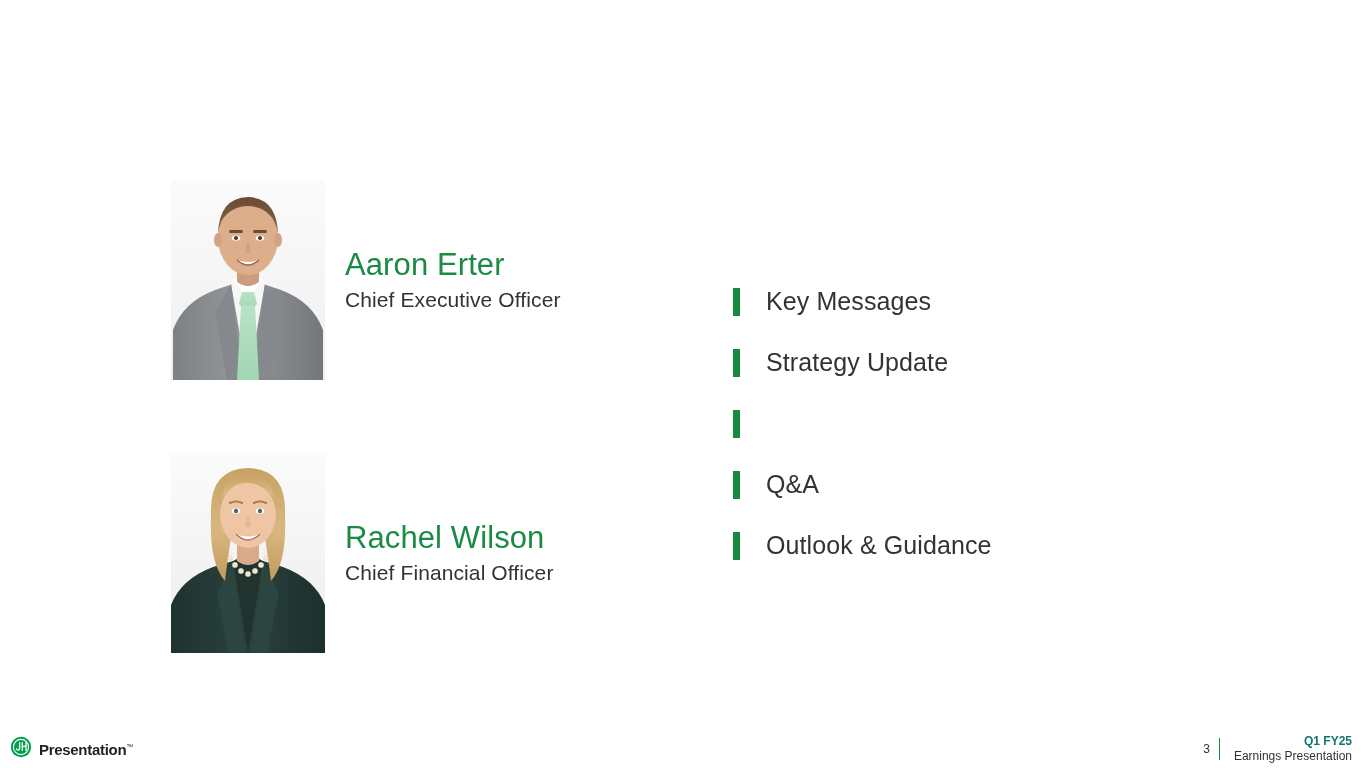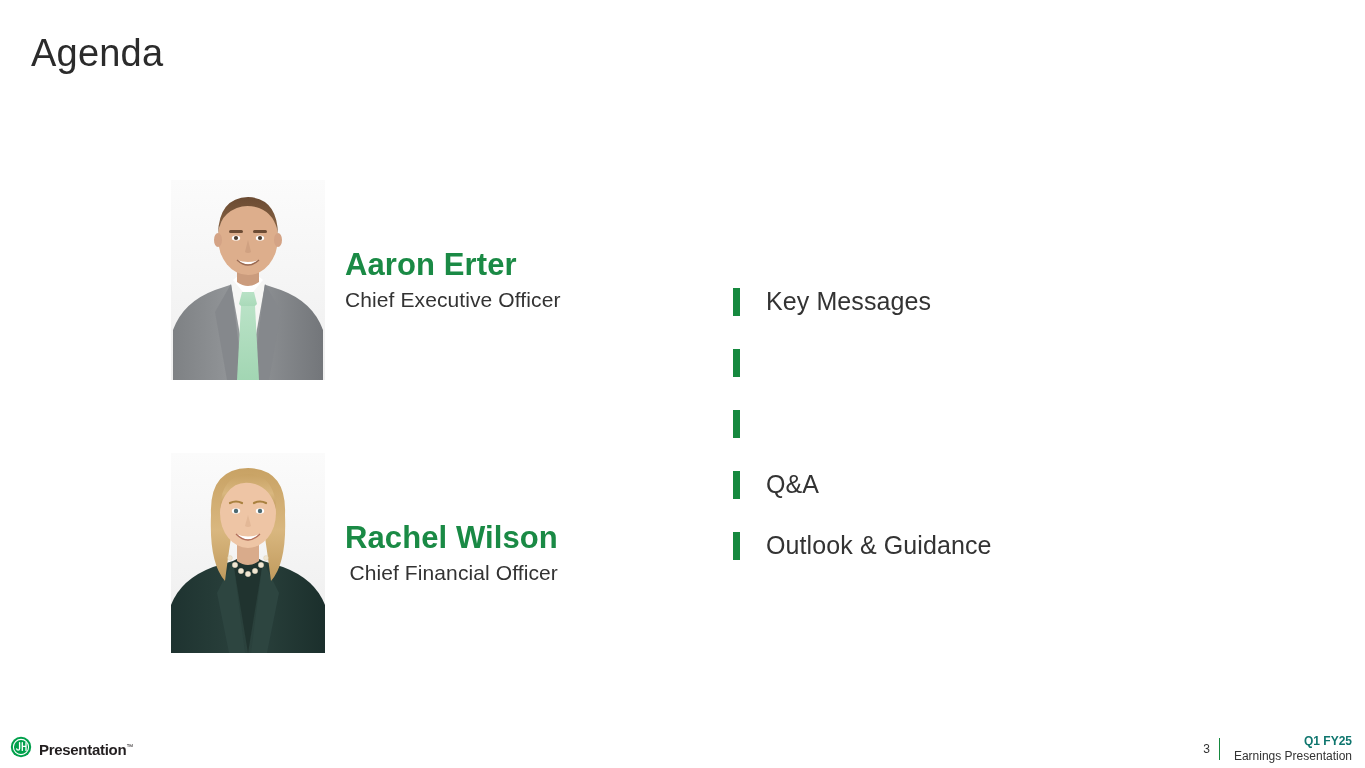--- a/index.html
+++ b/index.html
@@ -52,21 +52,21 @@
   .speaker-text {
     position: absolute;
     left: 174px;
     white-space: nowrap;
   }
   .speaker-1 .speaker-text { top: 67px; }
   .speaker-2 .speaker-text { top: 67px; }
 
   .speaker-name {
     font-size: 31px;
-    font-weight: 700;
+    font-weight: 400;
     color: #1a8a45;
     line-height: 1.16;
     letter-spacing: 0.1px;
   }
   .speaker-role {
     font-size: 21px;
     font-weight: 400;
     color: #333333;
     line-height: 1.25;
     margin-top: 4px;
@@ -161,21 +161,20 @@
     font-size: 12px;
     color: #333333;
     display: block;
   }
 </style>
 </head>
 <body>
 
 <div class="slide">
 
-  <div class="slide-title">Agenda</div>
 
   <div class="speaker speaker-1">
     <div class="portrait">
       <svg width="154" height="200" viewBox="0 0 154 200" xmlns="http://www.w3.org/2000/svg">
         <defs>
           <linearGradient id="bg1" x1="0" y1="0" x2="0" y2="1">
             <stop offset="0%" stop-color="#fbfbfb"></stop>
             <stop offset="100%" stop-color="#efefef"></stop>
           </linearGradient>
           <linearGradient id="suit1" x1="0" y1="0" x2="1" y2="0">
@@ -302,20 +301,21 @@
     </div>
   </div>
 
   <div class="agenda-list">
     <div class="agenda-item">
       <span class="agenda-bar"></span>
       <span class="agenda-label">Key Messages</span>
     </div>
     <div class="agenda-item">
       <span class="agenda-bar"></span>
+      <span class="agenda-label">Strategy Update</span>
     </div>
     <div class="agenda-item">
       <span class="agenda-bar"></span>
     </div>
     <div class="agenda-item">
       <span class="agenda-bar"></span>
       <span class="agenda-label">Q&amp;A</span>
     </div>
     <div class="agenda-item">
       <span class="agenda-bar"></span>

